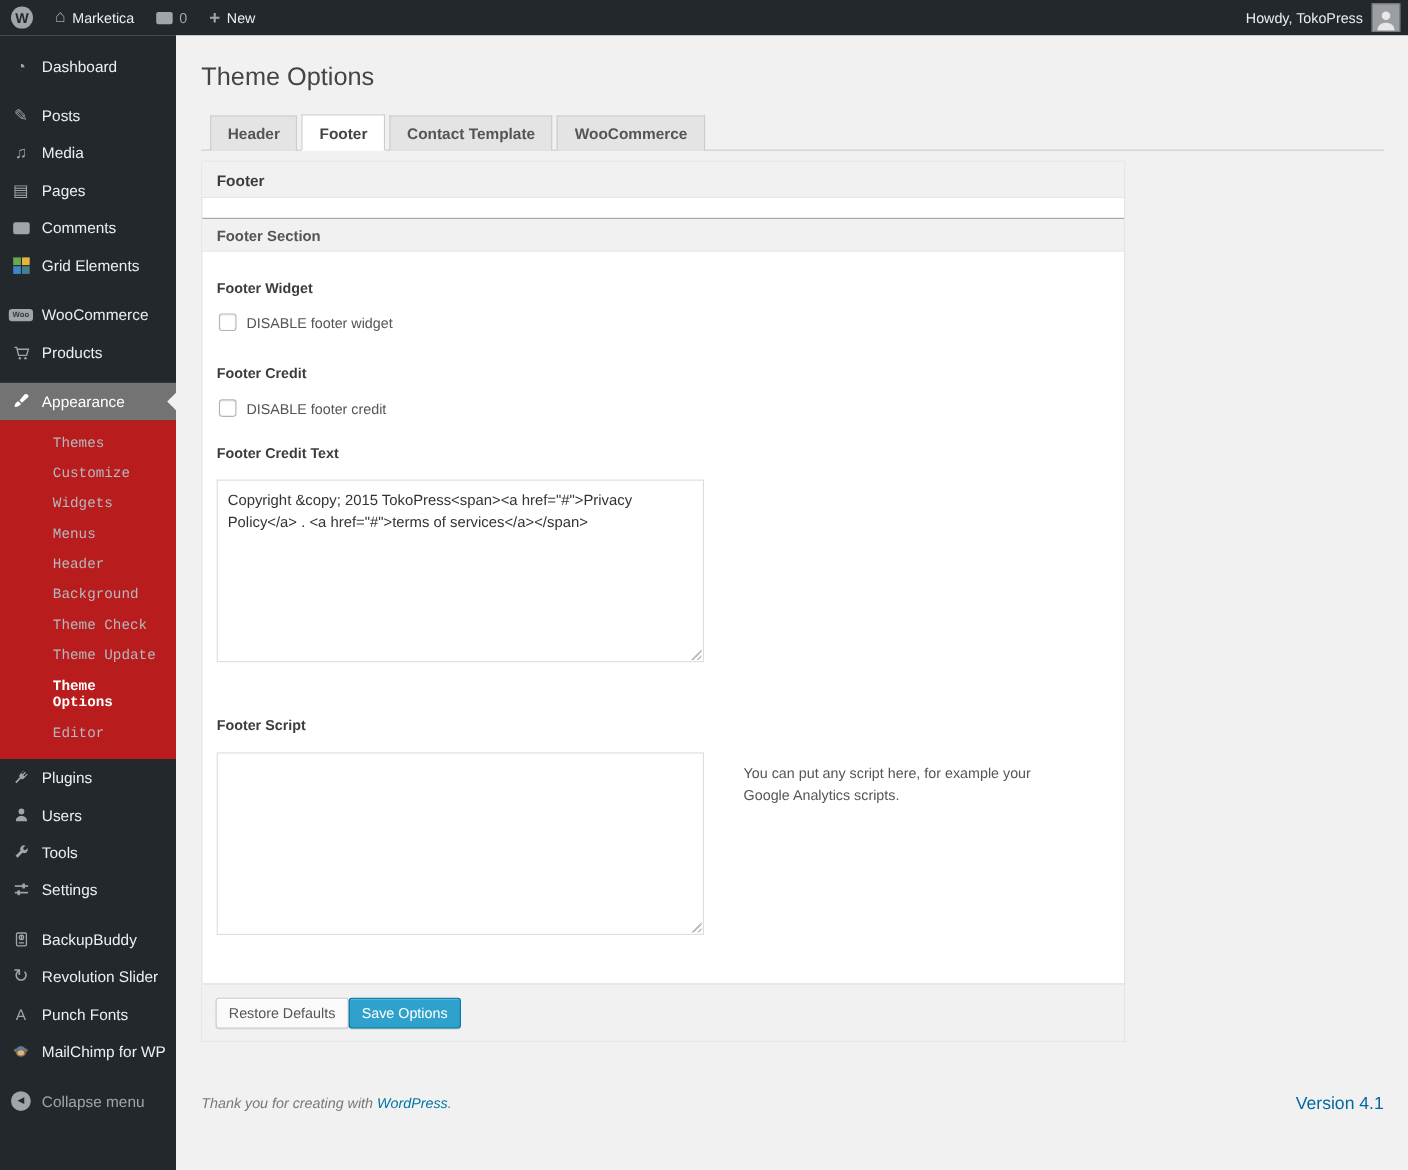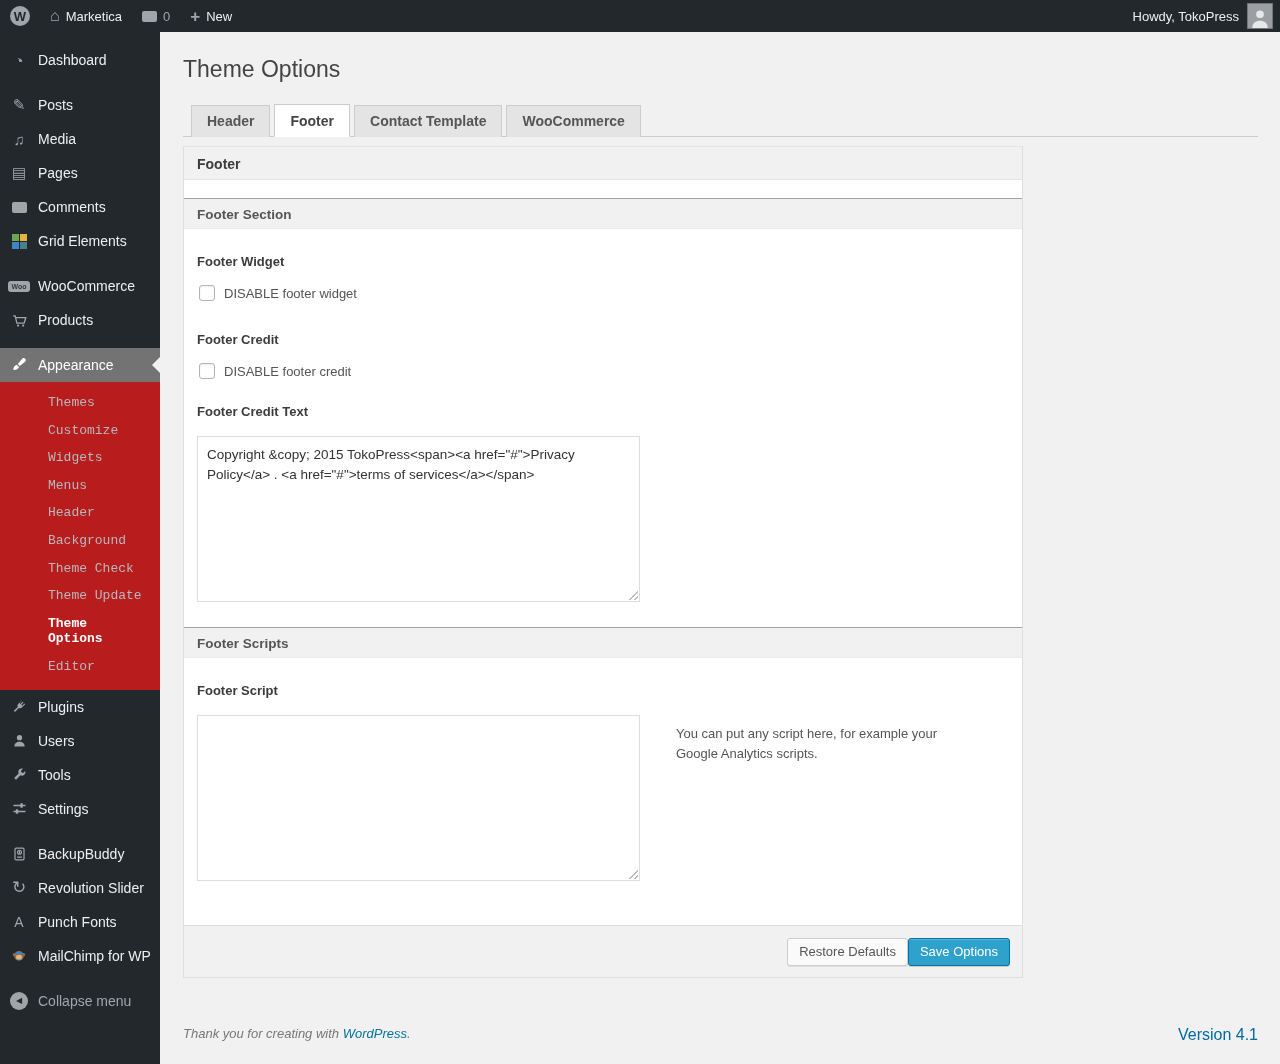--- a/index.html
+++ b/index.html
@@ -124,21 +124,21 @@
     background:repeating-linear-gradient(-45deg, transparent 0 2px, #bdbdbd 2px 3.5px);
     clip-path:polygon(100% 0, 100% 100%, 0 100%);
   }
   .script-row { display:flex; align-items:flex-start; }
   .help-text { margin:26px 0 0 36px; width:305px; color:#555; font-size:13px; line-height:1.55; }
   .body-bottom-pad { height:44px; }
   .fc-bottom-pad { height:25px; }
 
   .panel-actions {
     background:#f1f1f1; border-top:1px solid #ddd; height:52px;
-    display:flex; align-items:center; justify-content:flex-end; padding:0 12px;
+    display:flex; align-items:center; justify-content:flex-start; padding:0 12px;
   }
   .btn {
     height:28px; line-height:26px; padding:0 11px; font-size:13px; border-radius:3px; cursor:pointer;
     font-family:inherit;
   }
   .btn-secondary {
     background:#fafafa; border:1px solid #ccc; color:#555;
     box-shadow:inset 0 1px 0 #fff, 0 1px 0 rgba(0,0,0,.08);
   }
   .btn-primary {
@@ -365,21 +365,20 @@
       </label>
 
       <div class="field-label">Footer Credit Text</div>
       <div class="ta-wrap">
         <textarea spellcheck="false" style="">Copyright &amp;copy; 2015 TokoPress&lt;span&gt;&lt;a href="#"&gt;Privacy Policy&lt;/a&gt; . &lt;a href="#"&gt;terms of services&lt;/a&gt;&lt;/span&gt;</textarea>
         <span class="resize-grip"></span>
       </div>
       <div class="fc-bottom-pad"></div>
     </div>
 
-    <div class="section-header">Footer Scripts</div>
     <div class="section-body">
       <div class="field-label">Footer Script</div>
       <div class="script-row">
         <div class="ta-wrap">
           <textarea spellcheck="false" style=""></textarea>
           <span class="resize-grip"></span>
         </div>
         <div class="help-text">You can put any script here, for example your Google Analytics scripts.</div>
       </div>
       <div class="body-bottom-pad"></div>

